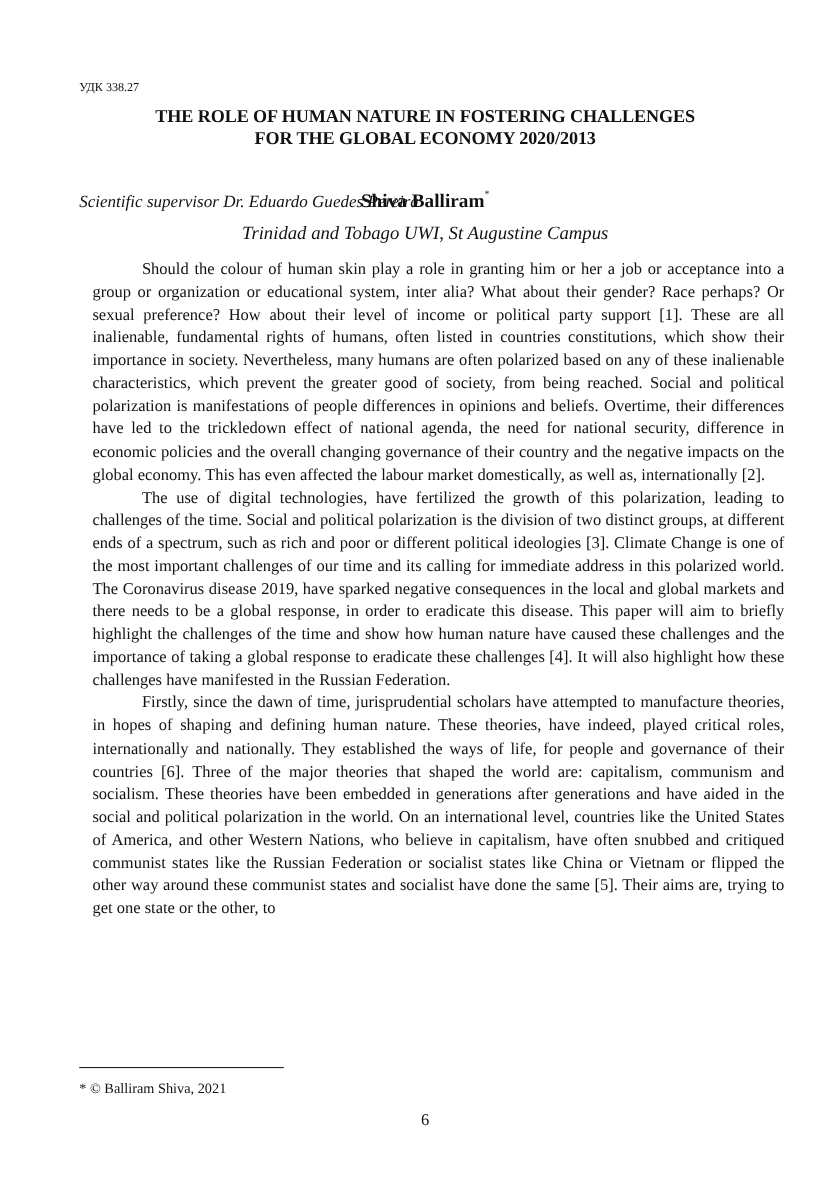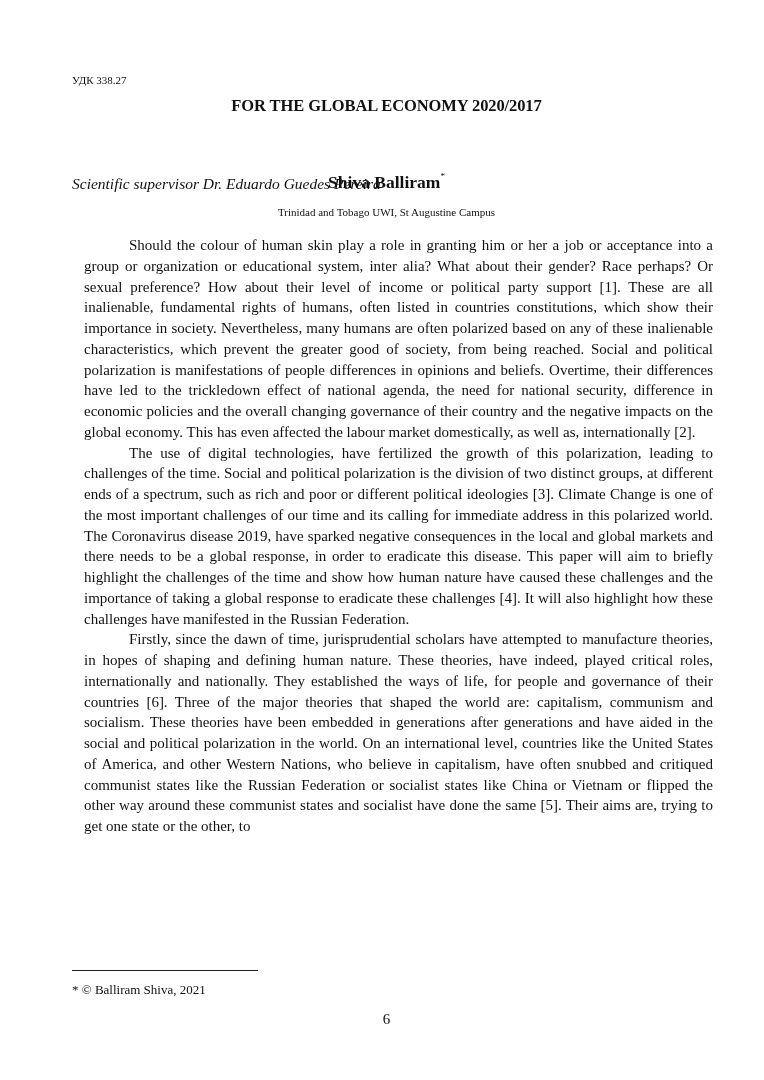--- a/index.html
+++ b/index.html
@@ -8,38 +8,39 @@
     .page { position: absolute; left: 72px; top: 0; width: 629px; }
     .udk { position: absolute; top: 71px; left: 0; font-size: 11px; line-height: 18px; }
     .title { position: absolute; top: 96px; left: 0; width: 629px; text-align: center;
              font-weight: bold; font-size: 16.5px; line-height: 20px; letter-spacing: -0.1px; }
     .author { position: absolute; top: 141px; left: 0; width: 629px; text-align: center;
               font-weight: bold; font-size: 17.5px; line-height: 22px; margin-top: 30px; }
     .author sup { font-size: 9px; font-weight: normal; vertical-align: 9px; line-height: 0; }
     .supervisor { position: absolute; top: 174px; left: 0; width: 629px; text-align: left;
                   font-size: 15.5px; line-height: 20px; font-style: italic; }
     .affiliation { position: absolute; top: 202px; left: 0; width: 629px; text-align: center;
-                   font-size: 11px; line-height: 20px; }
+                   font-style: italic; font-size: 17px; line-height: 20px; }
     .body { position: absolute; top: 235px; left: 12px; width: 629px; font-size: 15px;
             line-height: 20.75px; text-align: justify; hyphens: manual; }
     .body p { margin: 0; text-indent: 45px; }
     .fn-rule { position: absolute; top: 970px; left: 0; width: 186px; height: 0;
                border-top: 1px solid #222; }
     .footnote { position: absolute; top: 982px; left: 0; font-size: 13px; line-height: 16px; text-align: right; }
     .page-num { position: absolute; top: 1010px; left: 0; width: 629px; text-align: center;
                 font-size: 15px; line-height: 18px; }
   </style>
 </head>
 <body>
 
 <div class="page">
   <div class="udk">УДК 338.27</div>
 
   <div class="title">
-    <div>FOR THE GLOBAL ECONOMY 2020/2017</div>
+    <div>THE ROLE OF HUMAN NATURE IN FOSTERING CHALLENGES</div>
+    <div>FOR THE GLOBAL ECONOMY 2020/2013</div>
   </div>
 
   <div class="author">
     <span>Shiva Balliram</span><sup>*</sup>
   </div>
 
   <div class="supervisor">Scientific supervisor Dr. Eduardo Guedes Pereira</div>
 
   <div class="affiliation">Trinidad and Tobago UWI, St Augustine Campus</div>
 

